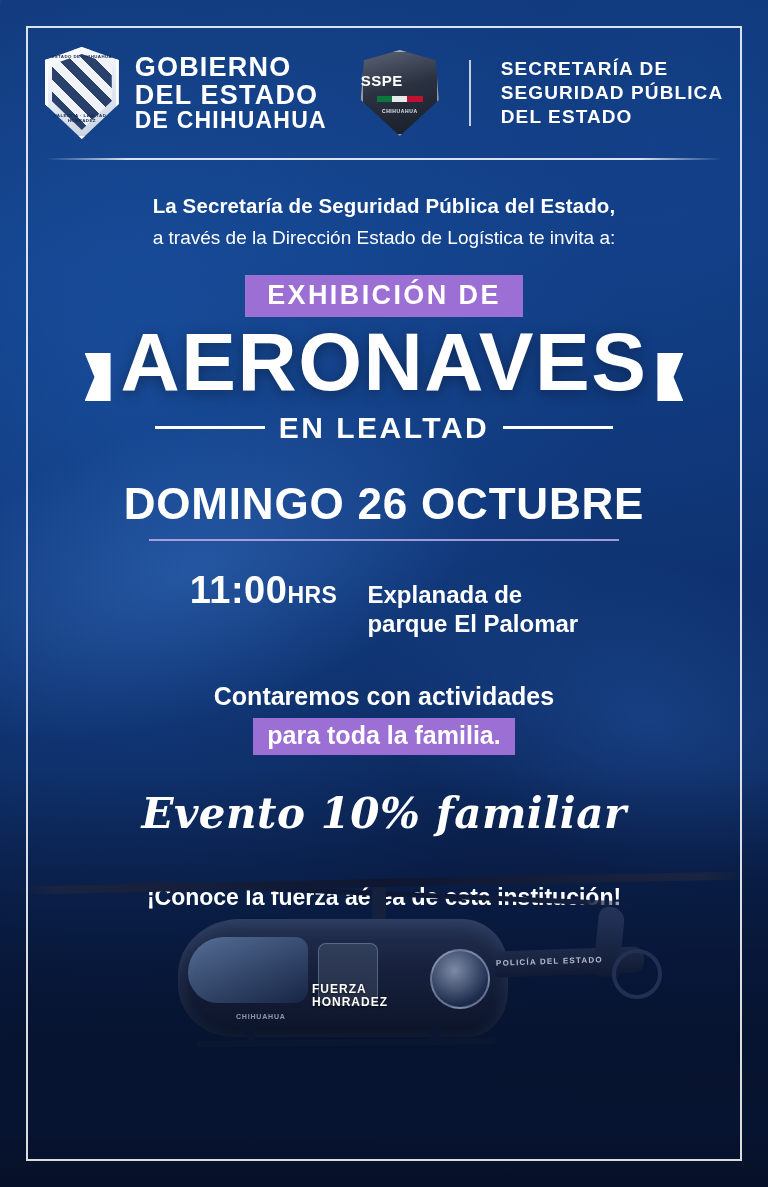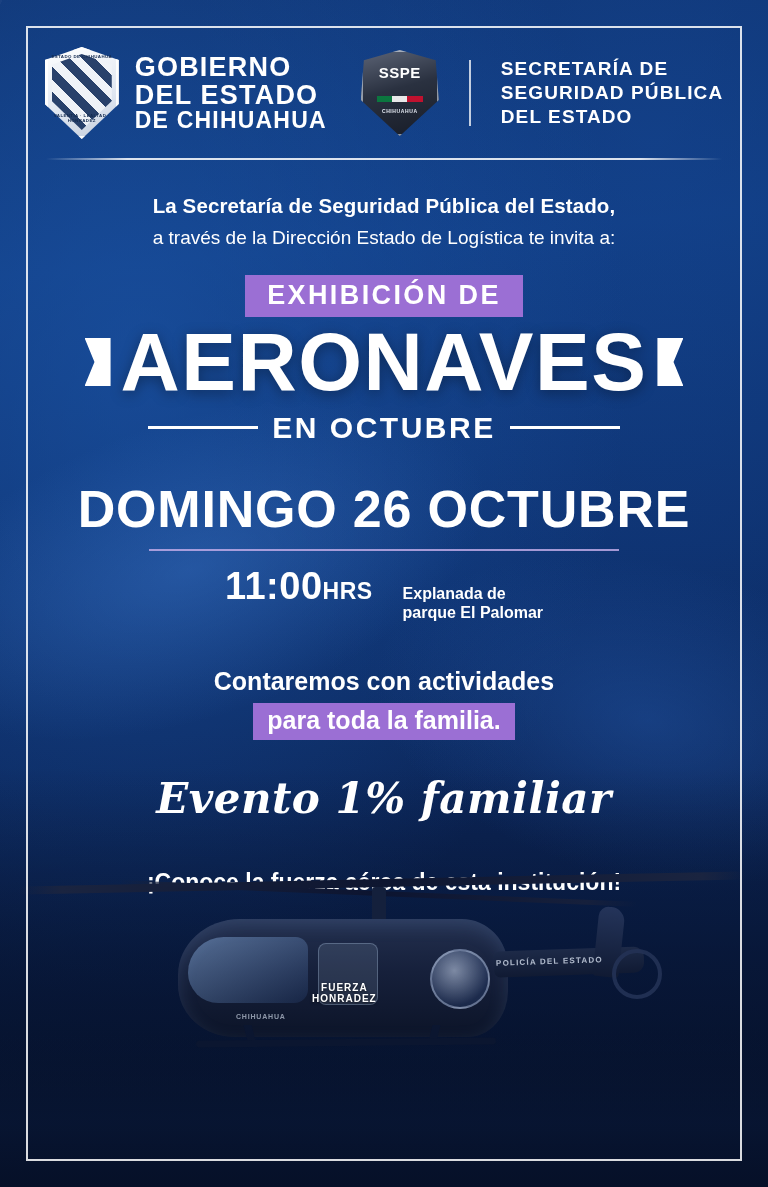--- a/index.html
+++ b/index.html
@@ -123,22 +123,22 @@
     margin-left: 18px;
   }
   .sspe-badge .b-body {
     position: absolute; inset: 0;
     background: linear-gradient(165deg, #5d6577 0%, #2a3140 45%, #171c27 100%);
     clip-path: polygon(50% 0%, 96% 12%, 100% 58%, 50% 100%, 0% 58%, 4% 12%);
     box-shadow: inset 0 0 0 2px rgba(220,228,240,0.6);
   }
   .sspe-badge .b-text {
     position: absolute;
-    left: 0; right: 0; top: 14px;
-    text-align: center;
+    left: 0; right: 0; top: 22px;
+    text-align: left;
     color: #ffffff;
     font-size: 15px;
     font-weight: bold;
     letter-spacing: .5px;
   }
   .sspe-badge .b-sub {
     position: absolute;
     left: 0; right: 0; top: 58px;
     text-align: center;
     color: #e4e9f2;
@@ -198,21 +198,21 @@
     background: #9b6fd4;
     color: #ffffff;
     font-size: 27px;
     font-weight: bold;
     letter-spacing: 2.4px;
     padding: 5px 22px 6px;
   }
   .aero-row {
     margin-top: 6px;
     display: flex;
-    align-items: center;
+    align-items: flex-end;
     justify-content: center;
     gap: 10px;
   }
   .chev-l, .chev-r {
     width: 26px; height: 48px;
     background: #ffffff;
     flex: none;
   }
   .chev-l { clip-path: polygon(0 0, 100% 0, 100% 100%, 0 100%, 38% 50%); }
   .chev-r { clip-path: polygon(0 0, 100% 0, 62% 50%, 100% 100%, 0 100%); }
@@ -236,48 +236,49 @@
     background: #ffffff;
     flex: none;
   }
   .en-tierra {
     font-size: 30px;
     font-weight: bold;
     letter-spacing: 2.5px;
   }
   .date {
     margin-top: 34px;
-    font-size: 52px;
+    font-size: 44px;
     font-weight: bold;
     letter-spacing: .8px;
   }
   .date-rule {
     margin: 10px auto 0;
     width: 470px; height: 2px;
     background: rgba(190,170,230,.85);
   }
   .time-row {
     margin-top: 14px;
     display: flex;
     align-items: baseline;
     justify-content: center;
     gap: 30px;
   }
   .time {
     font-size: 38px;
     font-weight: bold;
     letter-spacing: .5px;
+    margin-top: 14px;
   }
   .time .hrs {
     font-size: 23px;
     font-weight: bold;
     letter-spacing: .5px;
   }
   .place {
-    font-size: 16px;
+    font-size: 24px;
     font-weight: bold;
     line-height: 1.22;
     text-align: left;
   }
   .act-1 {
     margin-top: 44px;
     font-size: 25px;
     font-weight: bold;
   }
   .act-2-wrap { margin-top: 7px; }
@@ -397,25 +398,24 @@
     top: 168px;
     width: 8px; height: 20px;
     background: #0b1630;
   }
   .skid-strut-a { left: 246px; transform: skewX(14deg); }
   .skid-strut-b { left: 430px; transform: skewX(-14deg); }
   .heli-label {
     position: absolute;
     left: 312px; top: 126px;
     color: #ffffff;
-    font-size: 10px;
+    font-size: 12px;
     font-weight: bold;
     letter-spacing: 1px;
     line-height: 1.05;
-    text-align: center;
     text-shadow: 0 1px 3px rgba(0,0,0,.7);
   }
   .heli-emblem {
     position: absolute;
     left: 430px; top: 92px;
     width: 56px; height: 56px;
     border-radius: 50%;
     background: radial-gradient(circle at 40% 35%, rgba(210,225,250,.55), rgba(60,90,150,.25) 70%);
     border: 2px solid rgba(210,225,250,.4);
   }
@@ -488,21 +488,21 @@
     </div>
 
     <div class="aero-row">
       <span class="chev-l"></span>
       <span class="aero">AERONAVES</span>
       <span class="chev-r"></span>
     </div>
 
     <div class="en-tierra-row">
       <span class="tline"></span>
-      <span class="en-tierra">EN OCTUBRE</span>
+      <span class="en-tierra">EN LEALTAD</span>
       <span class="tline"></span>
     </div>
 
     <div class="date">DOMINGO 26 OCTUBRE</div>
     <div class="date-rule"></div>
 
     <div class="time-row">
       <div class="time">
         <span>11:00</span><span class="hrs">HRS</span>
       </div>
@@ -510,21 +510,21 @@
         <div>Explanada de</div>
         <div>parque El Palomar</div>
       </div>
     </div>
 
     <div class="act-1">Contaremos con actividades</div>
     <div class="act-2-wrap">
       <span class="act-2">para toda la familia.</span>
     </div>
 
-    <div class="familiar">Evento 1% familiar</div>
+    <div class="familiar">Evento 10% familiar</div>
 
     <div class="conoce">¡Conoce la fuerza aérea de esta institución!</div>
   </div>
 
   <div class="heli-zone">
     <div class="heli-ground"></div>
     <div class="rotor"></div>
     <div class="rotor2"></div>
     <div class="mast"></div>
     <div class="fuselage"></div>

